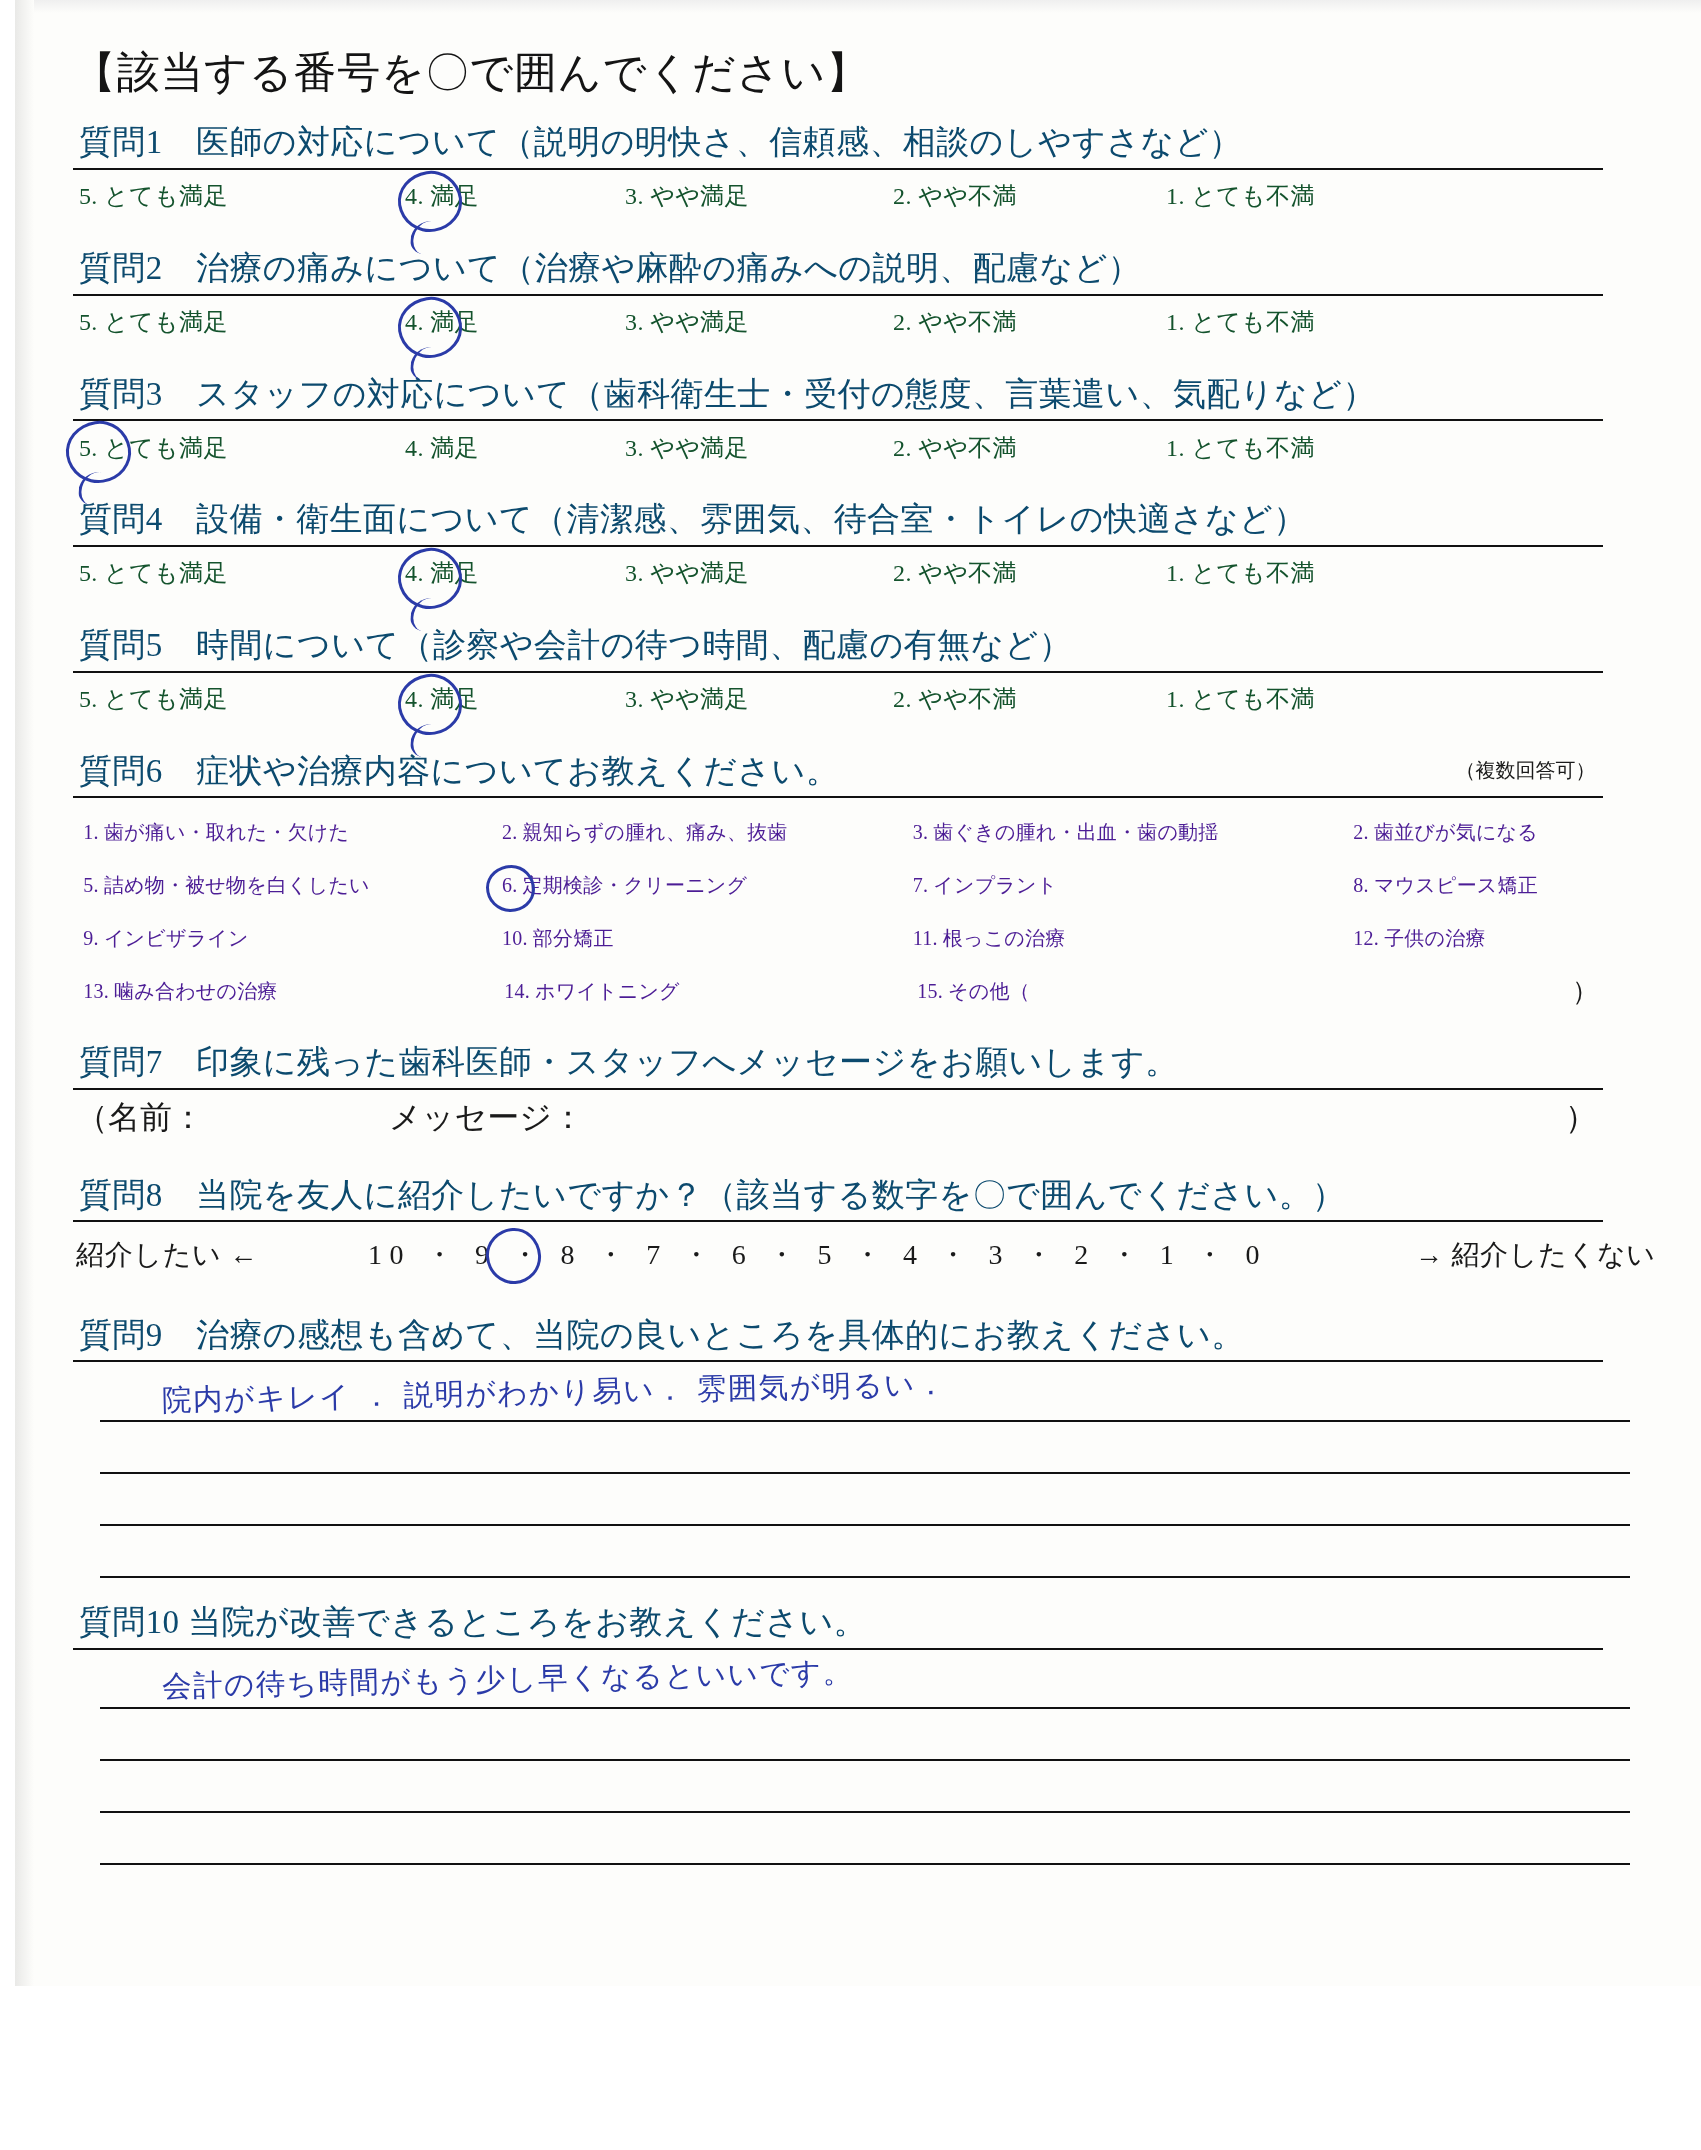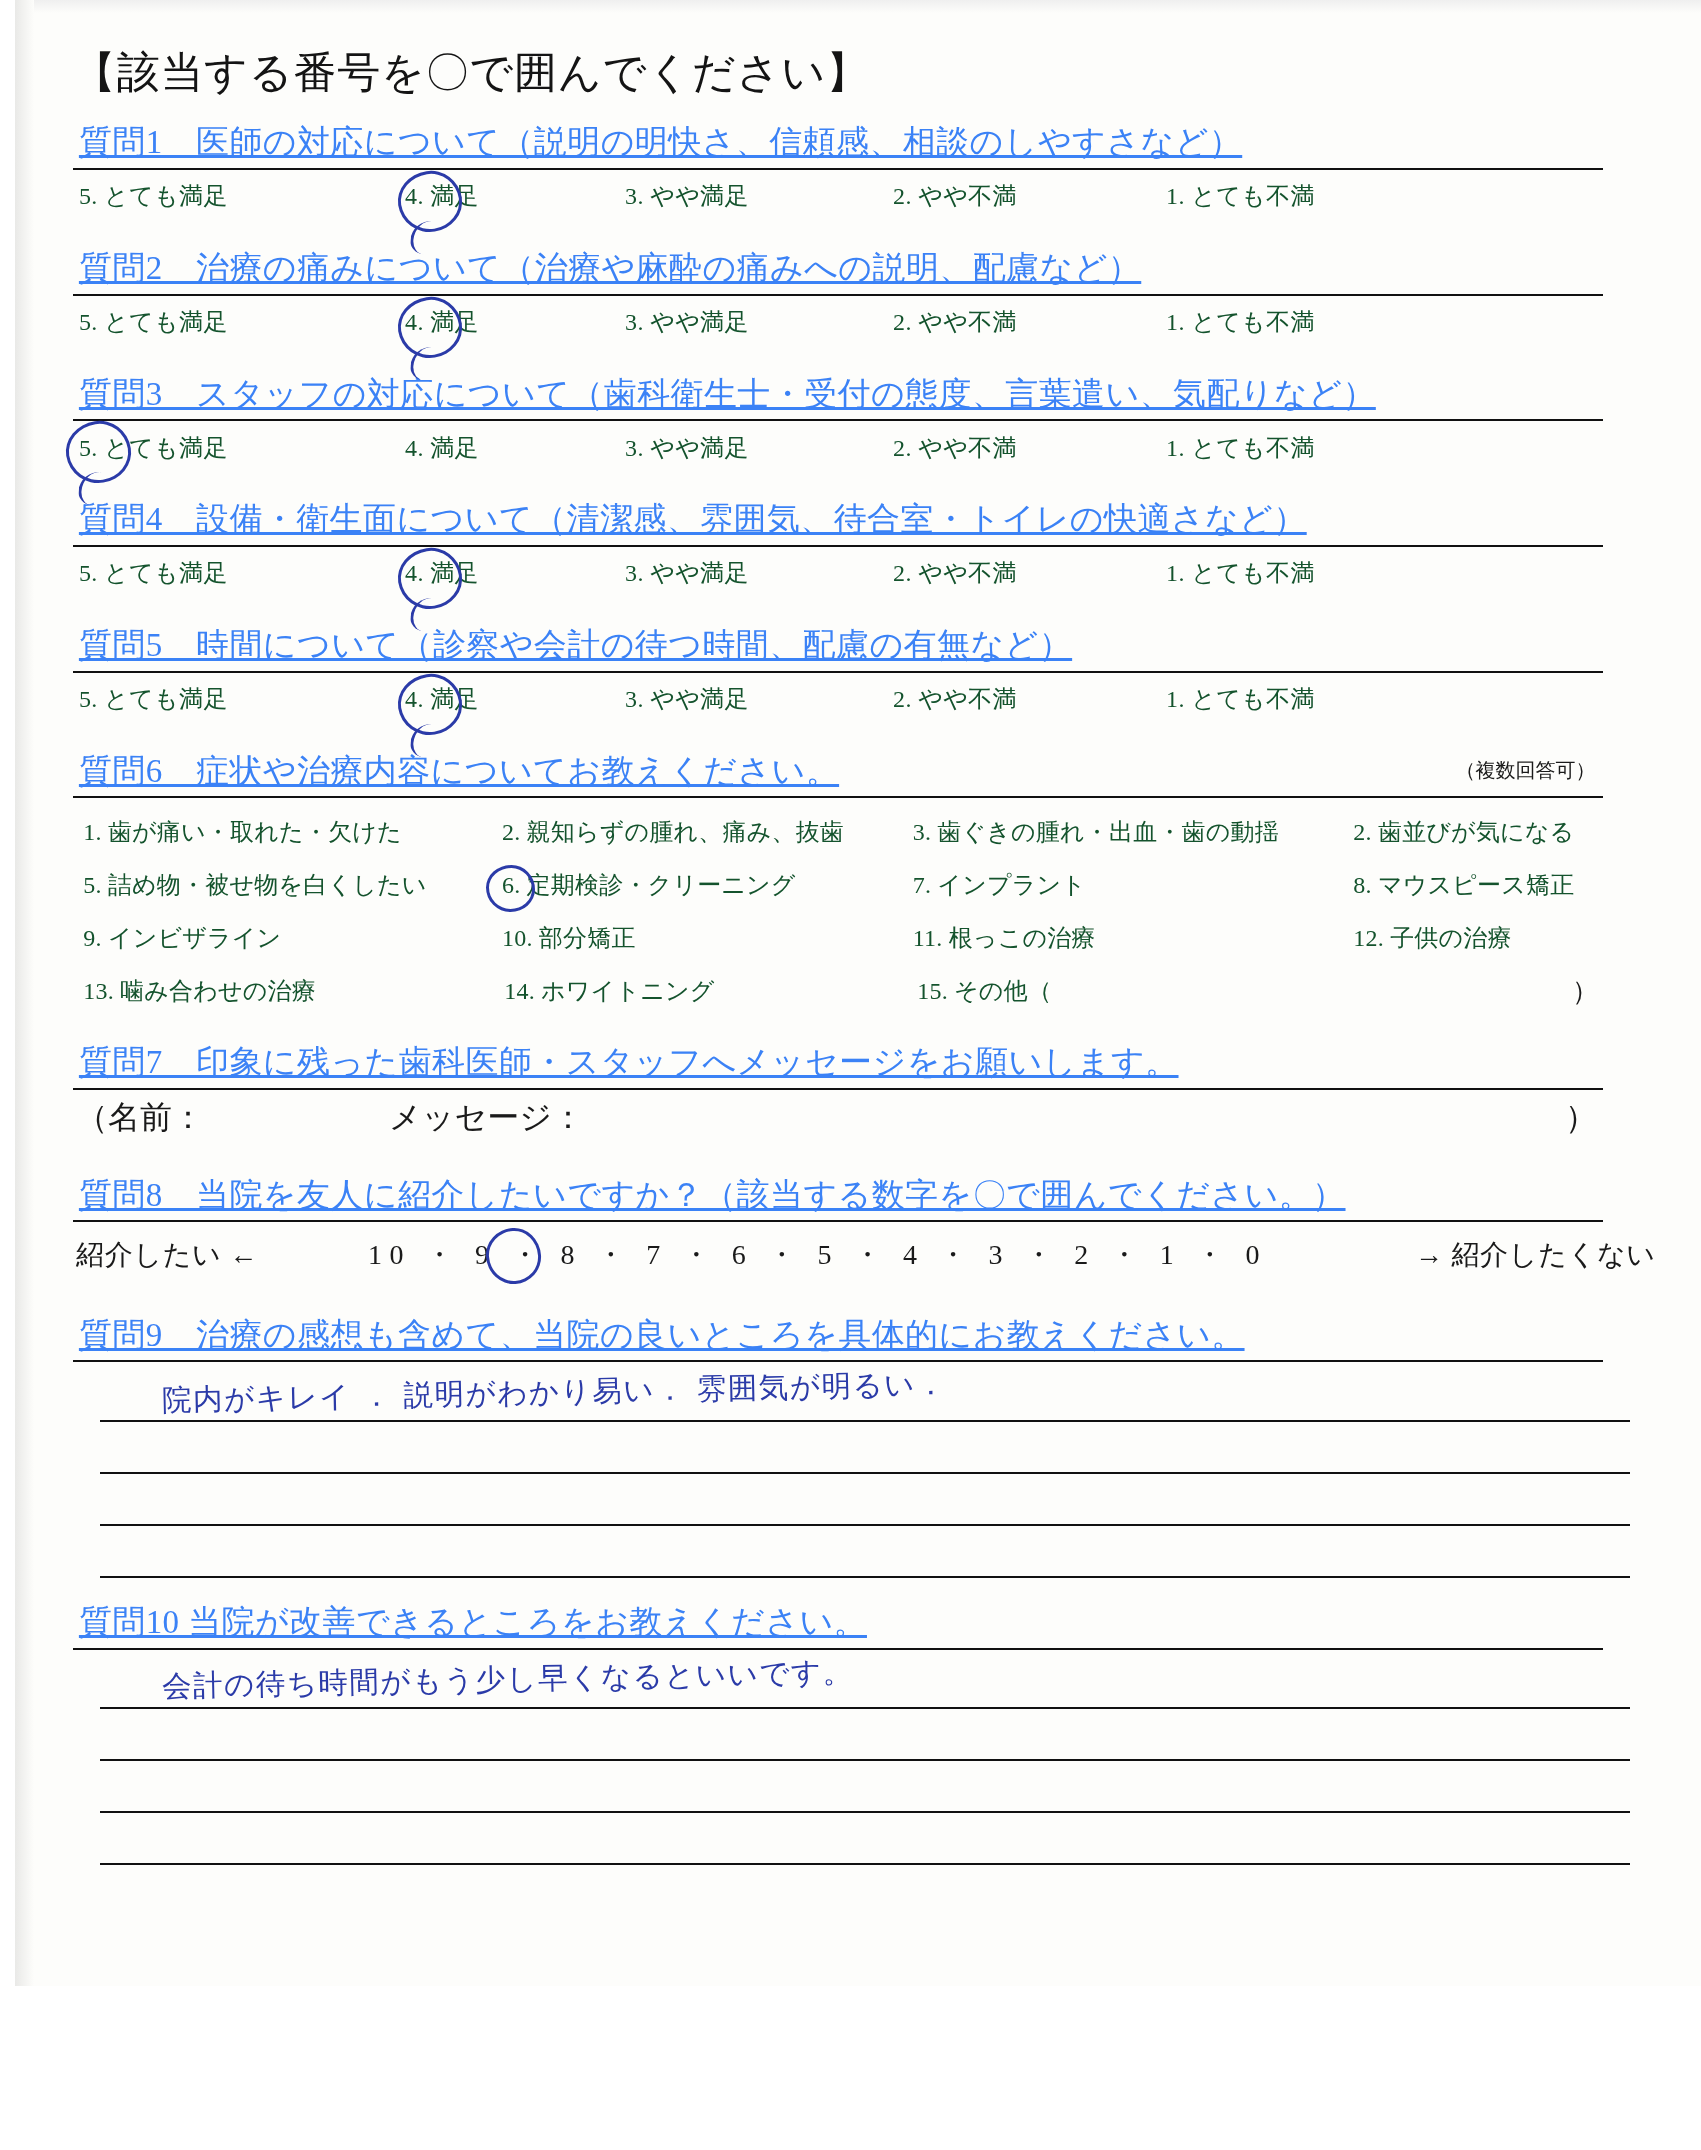--- a/index.html
+++ b/index.html
@@ -53,24 +53,23 @@
     font-weight: 500;
     margin: 14.8px 0 19px 0;
     color: #141414;
   }
 
   .qblock { margin-bottom: 4.4px; }
 
   .qtext {
     font-size: 33px;
     line-height: 1.28;
-    color: #3b82f6;
+    color: #0c4a6e;
     letter-spacing: 0.4px;
     padding-left: 5.9px;
-    text-decoration: underline;
   }
 
   .rule {
     border-bottom: 2.2px solid #111;
     margin-top: 4.4px;
     width: 1530px;
   }
 
   .scale {
     position: relative;
@@ -115,23 +114,23 @@
     position: relative;
     margin-top: 7.4px;
     width: 1530px;
   }
   .q6row {
     display: flex;
     height: 53px;
     align-items: center;
   }
   .q6cell {
-    font-size: 24px;
+    font-size: 20px;
     letter-spacing: 0.2px;
-    color: #14532d;
+    color: #4c1d95;
     white-space: nowrap;
   }
   .c1 { width: 421px; padding-left: 10.3px; }
   .c2 { width: 413px; }
   .c3 { width: 443px; }
   .c4 { width: 251px; }
   .q6note {
     position: absolute;
     right: 7.4px;
     top: -49px;

